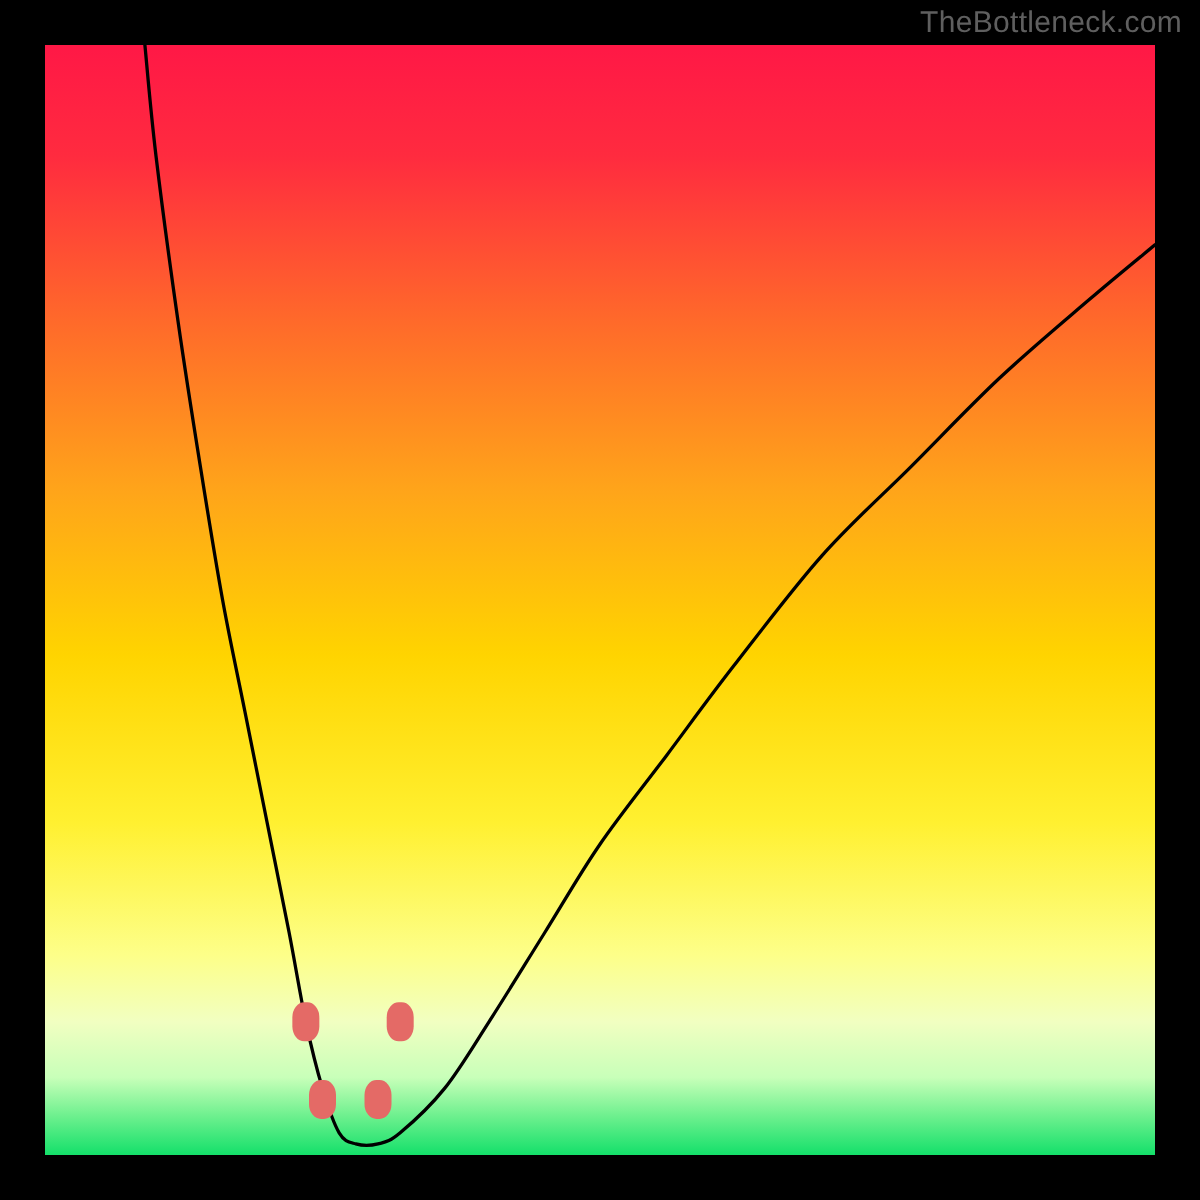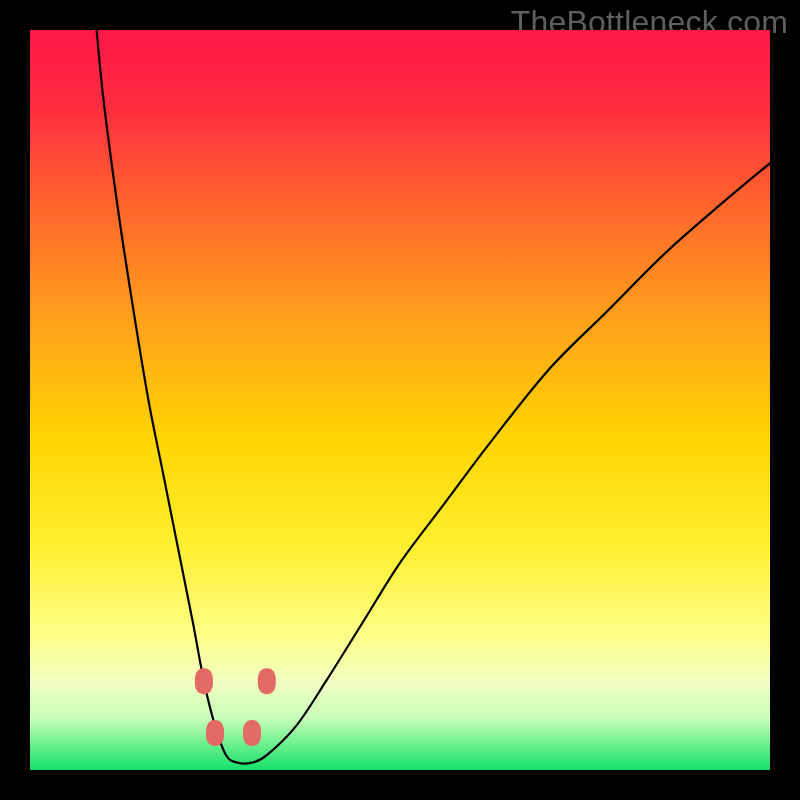--- a/index.html
+++ b/index.html
@@ -24,21 +24,21 @@
     left: 0;
     top: 0;
     width: 740px;
     height: 740px;
   }
   .watermark {
     position: absolute;
     top: 4px;
     right: 12px;
     color: #5f5f5f;
-    font-size: 32px;
+    font-size: 20px;
     letter-spacing: 0.2px;
     font-weight: 400;
   }
   svg { display: block; }
 </style>
 </head>
 <body>
 
 <div class="watermark">TheBottleneck.com</div>
 

